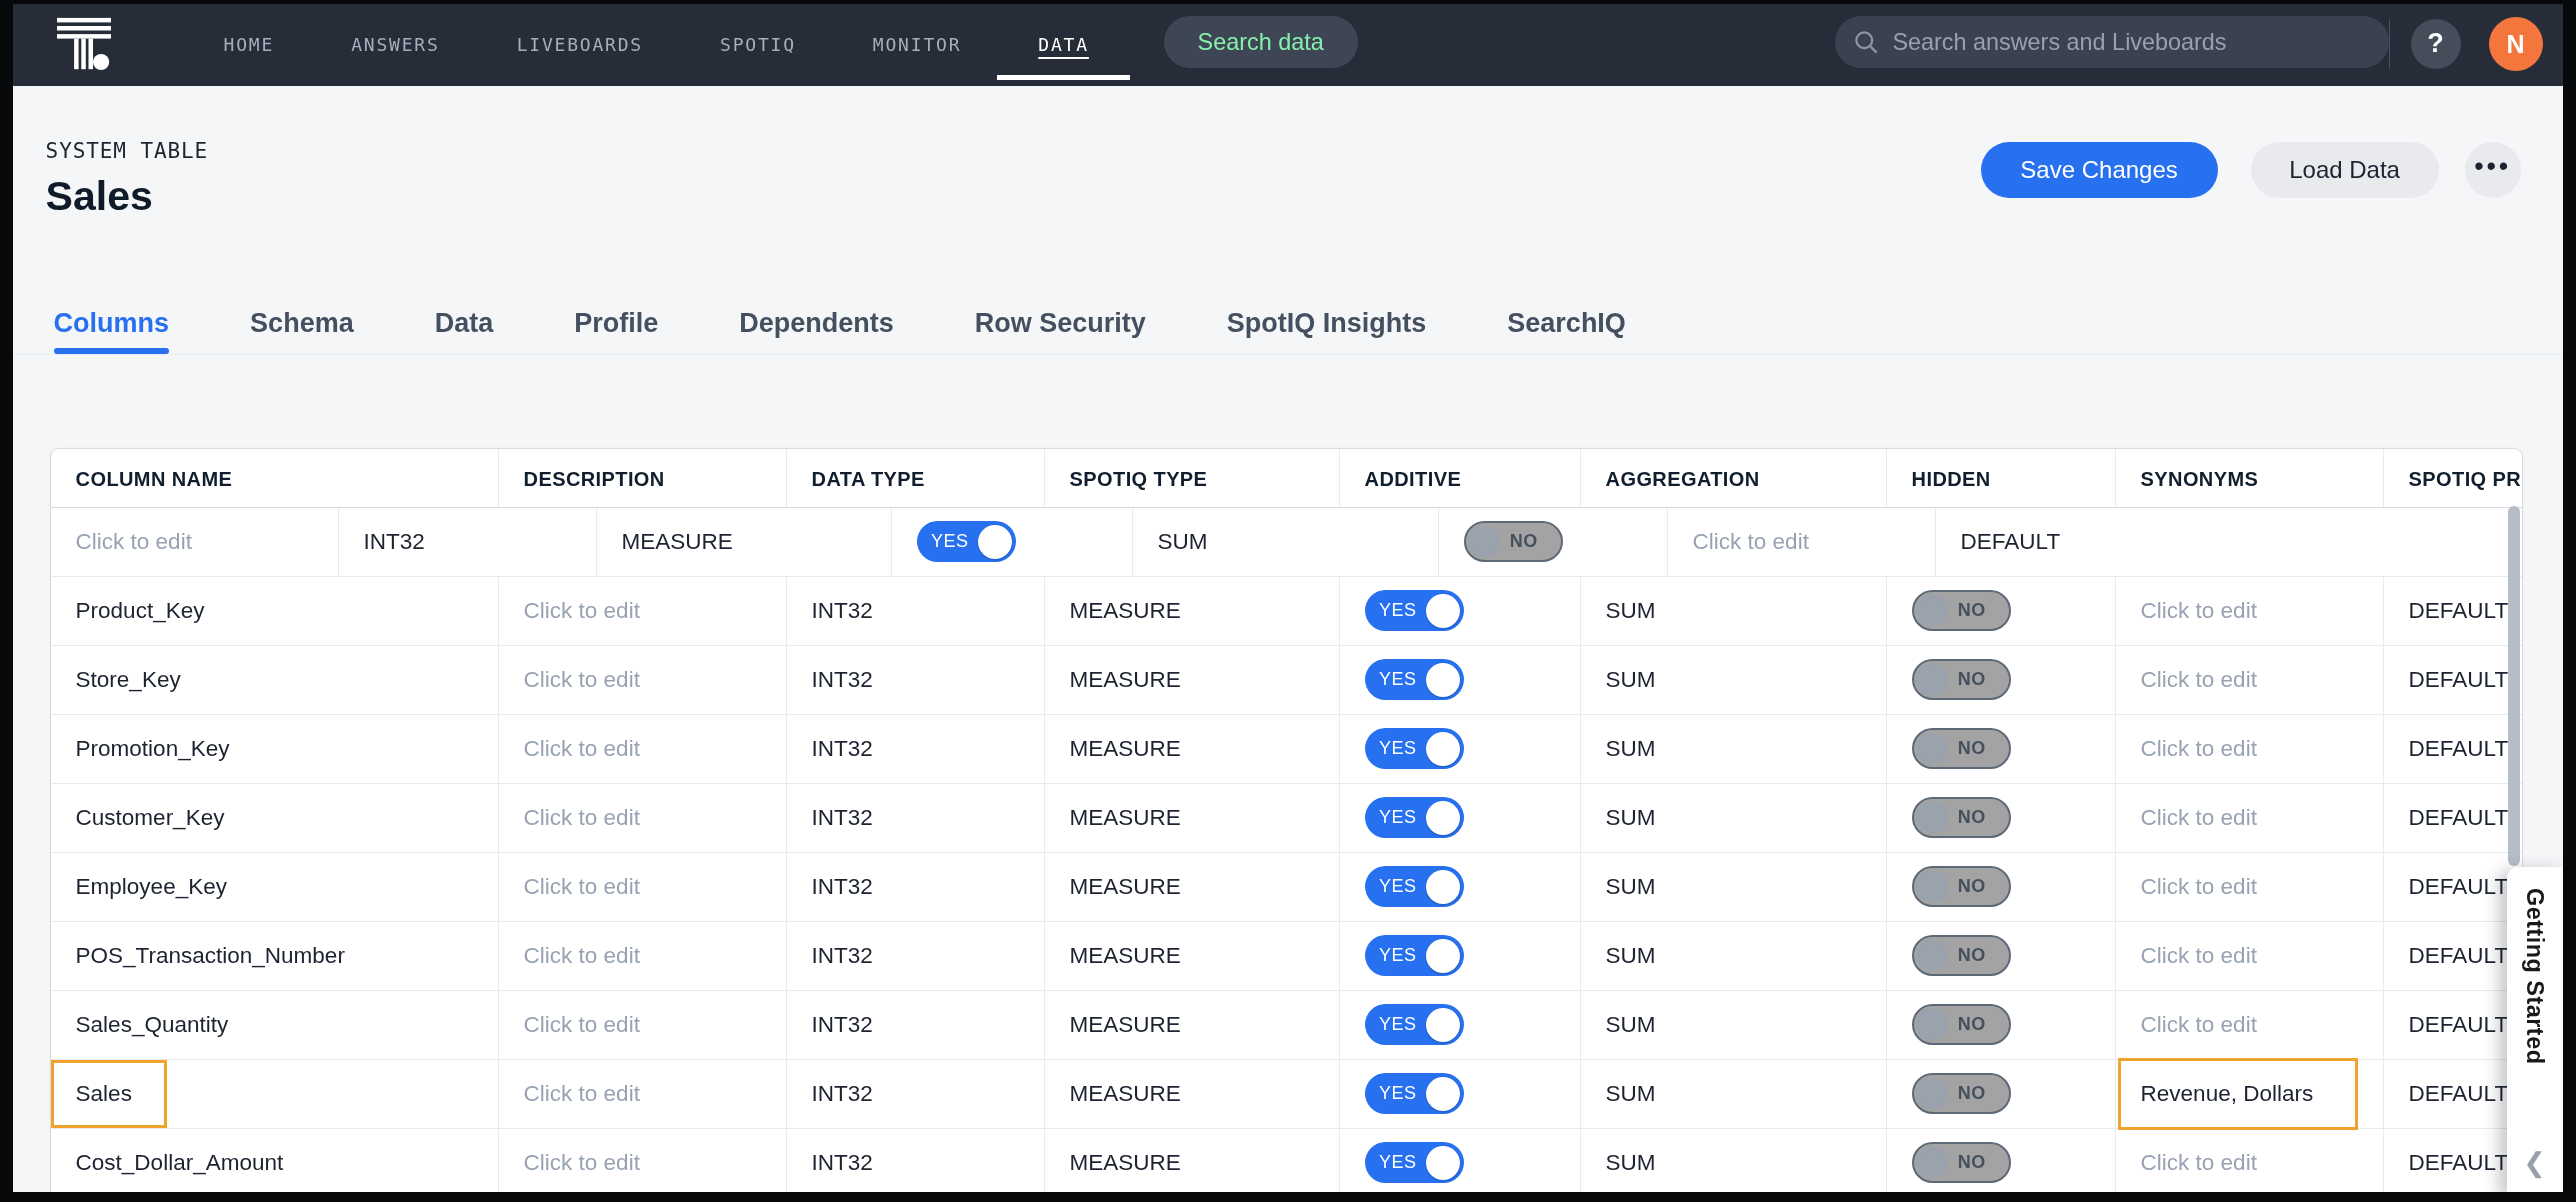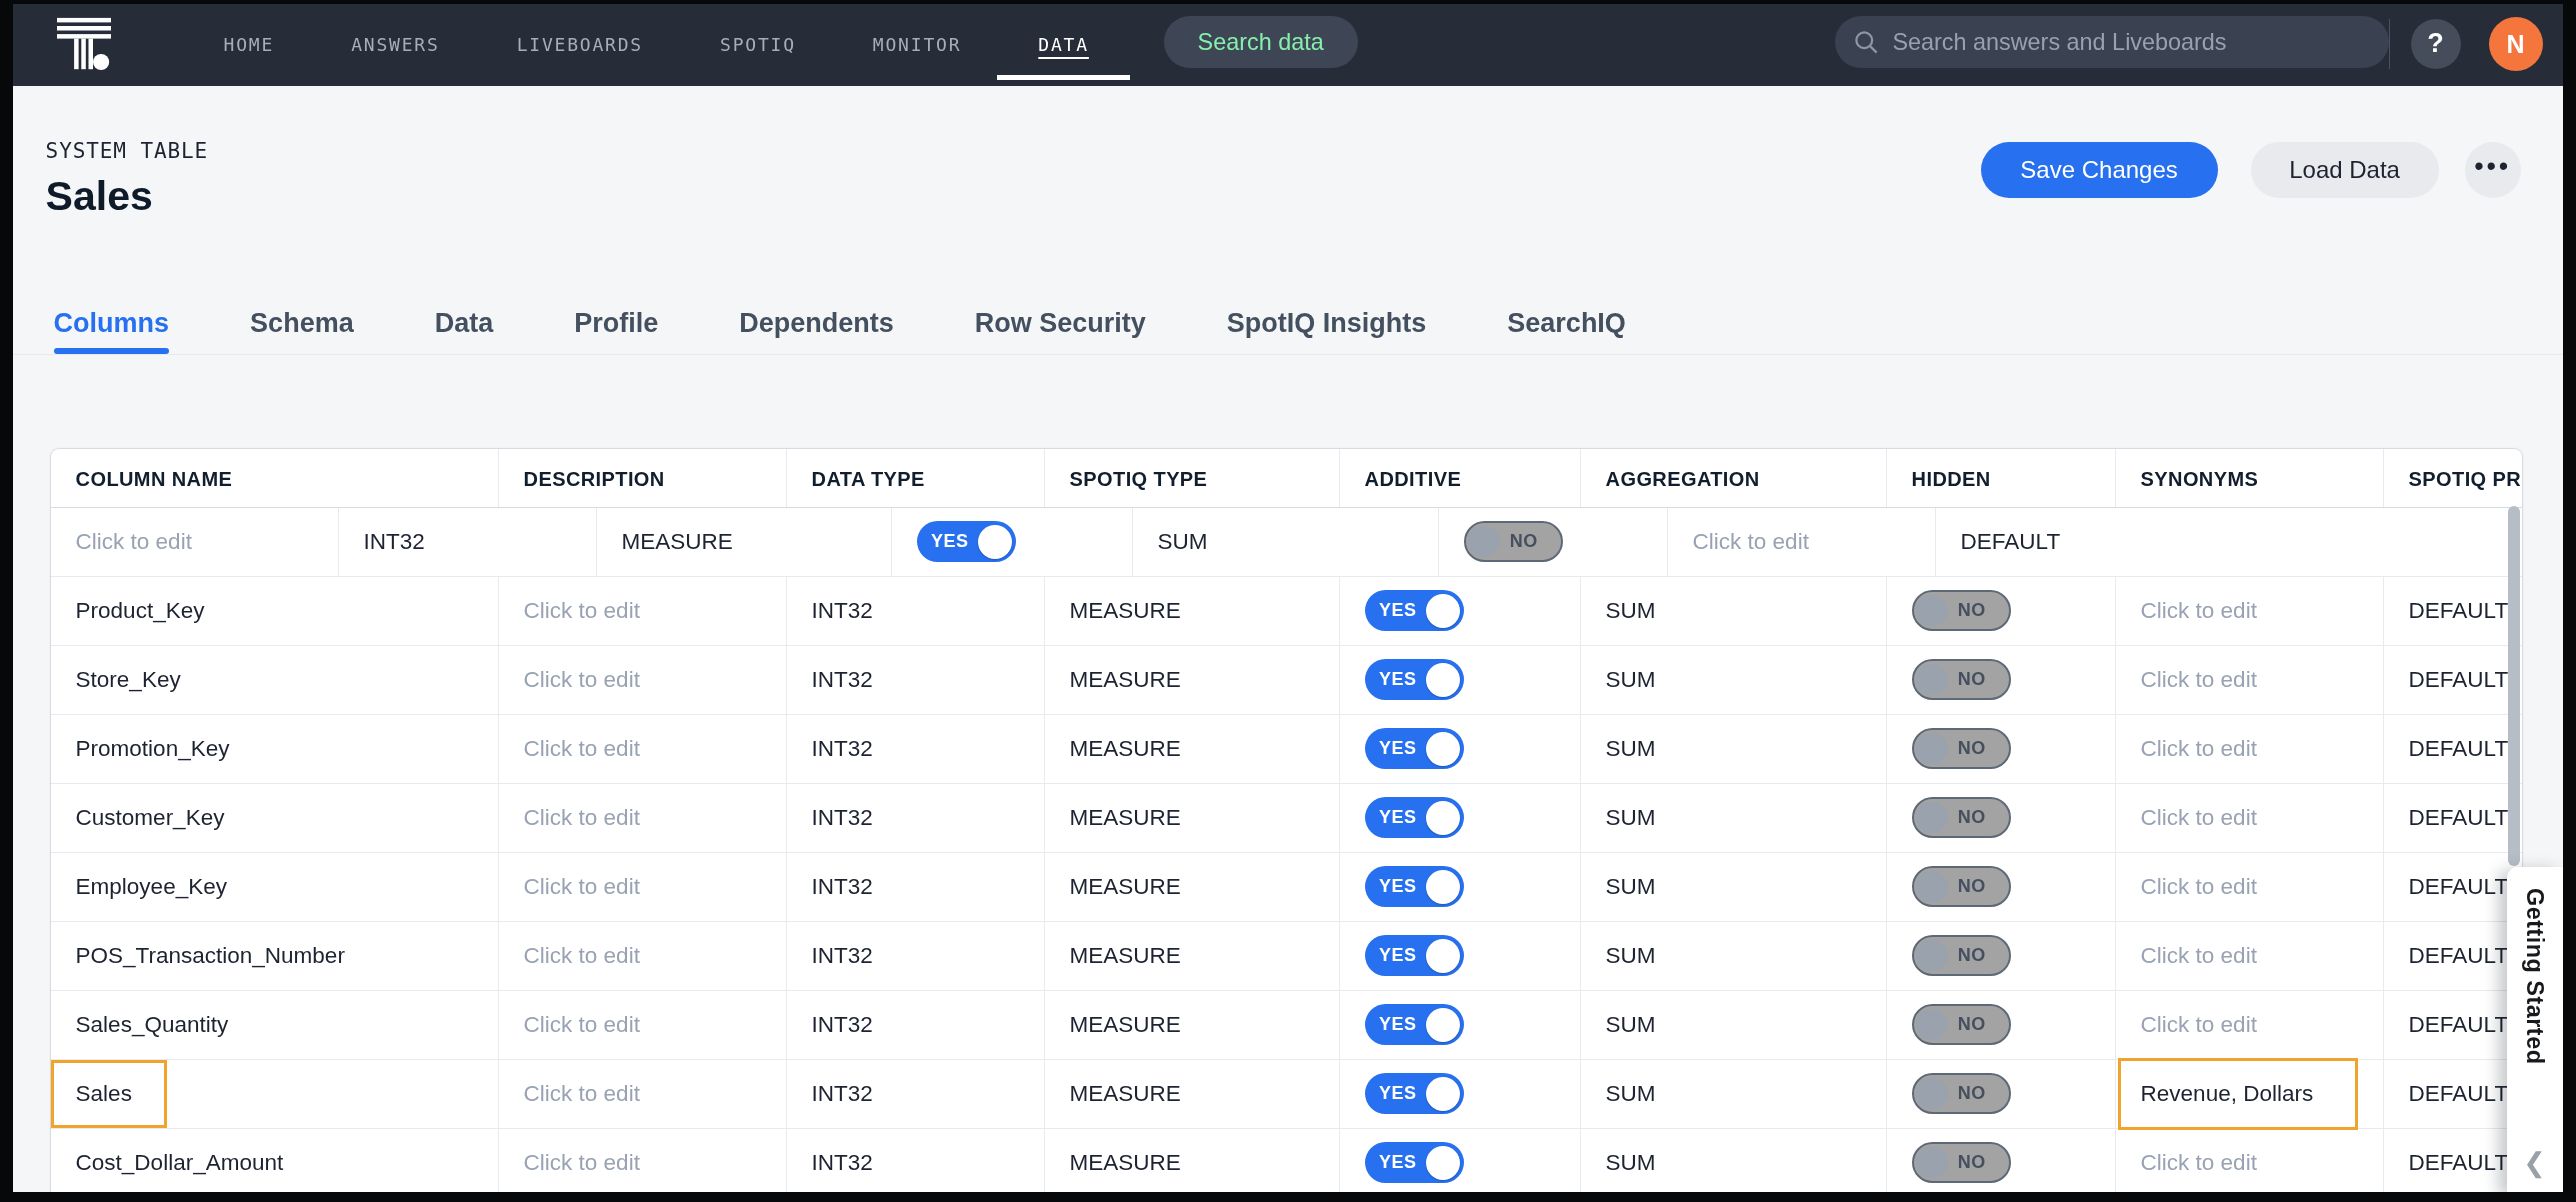--- a/index.html
+++ b/index.html
@@ -68,21 +68,21 @@
   .th:last-child{border-right:none;}
   .tr{display:flex;height:69px;border-bottom:0.9px solid var(--line);box-sizing:border-box;}
   .td{flex:none;box-sizing:border-box;display:flex;align-items:center;padding-left:25px;font-size:22.5px;
       color:#1D2330;border-right:0.9px solid var(--line);overflow:hidden;white-space:nowrap;}
   .td:last-child{border-right:none;}
   .td.placeholder{color:var(--placeholder);}
 
   
   .toggle{position:relative;display:flex;align-items:center;border-radius:21px;box-sizing:border-box;cursor:pointer;}
   .toggle.on{width:99px;height:41px;background:var(--accent);}
-  .toggle.on .t-label{color:#fff;font-weight:700;font-size:18px;margin-left:14.4px;letter-spacing:0.5px;}
+  .toggle.on .t-label{color:#fff;font-weight:400;font-size:18px;margin-left:14.4px;letter-spacing:0.5px;}
   .toggle.on .knob{position:absolute;right:3.6px;width:34px;height:34px;border-radius:50%;background:#fff;
                    box-shadow:0 0.9px 1.8px rgba(0,0,0,.25);}
   .toggle.off{width:99px;height:41px;background:#a3a3a3;border:2.3px solid #5E6978;}
   .toggle.off .knob{margin-left:2.7px;width:31.5px;height:31.5px;border-radius:50%;background:#9AA2AE;}
   .toggle.off .t-label{color:#454F5D;font-weight:700;font-size:18px;margin-left:10px;letter-spacing:0.5px;}
 
   
   .hl-box{position:absolute;border:3.6px solid var(--orange);z-index:3;background:transparent;}
   #hl-name{left:0.9px;top:611px;width:110px;height:62px;}
   #hl-syn{left:2067px;top:609px;width:234px;height:66px;}

